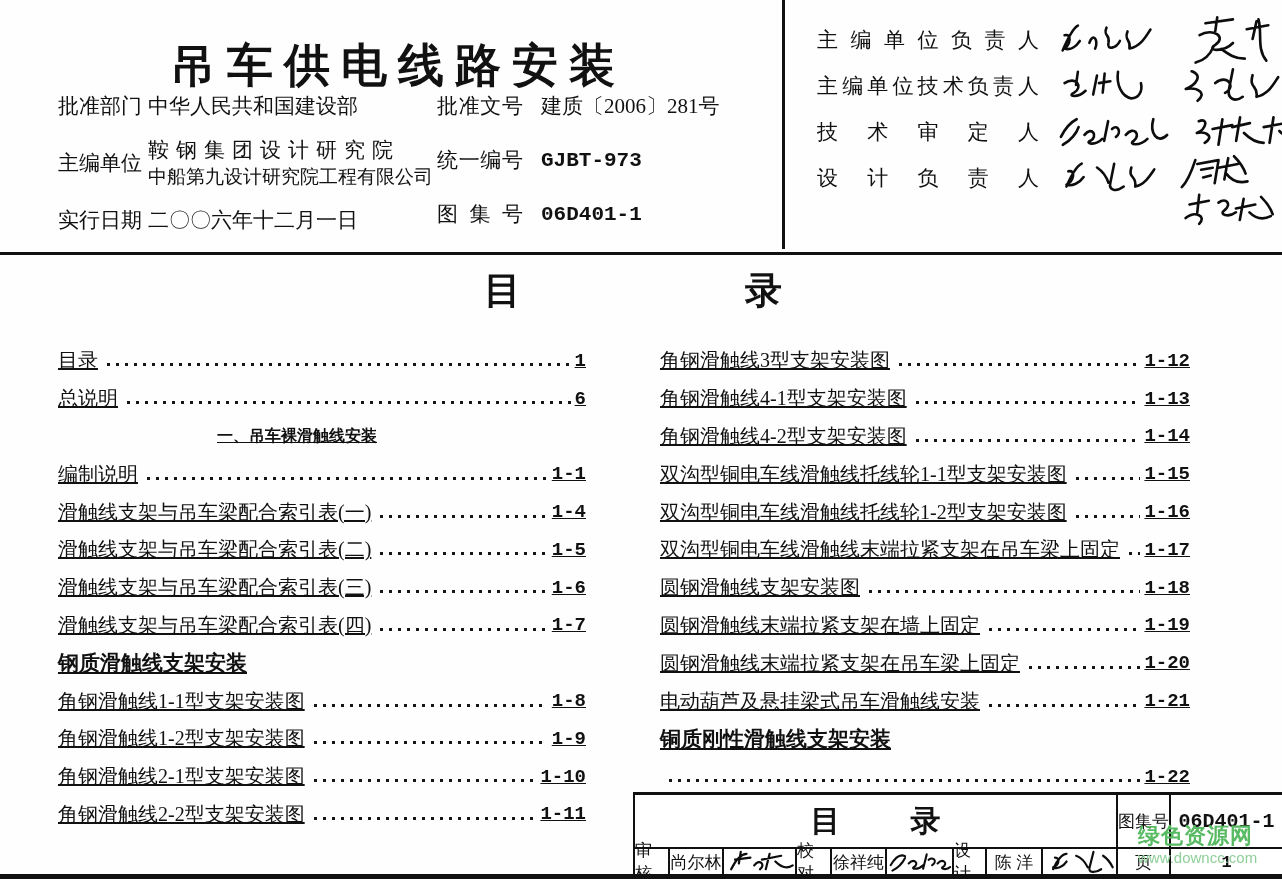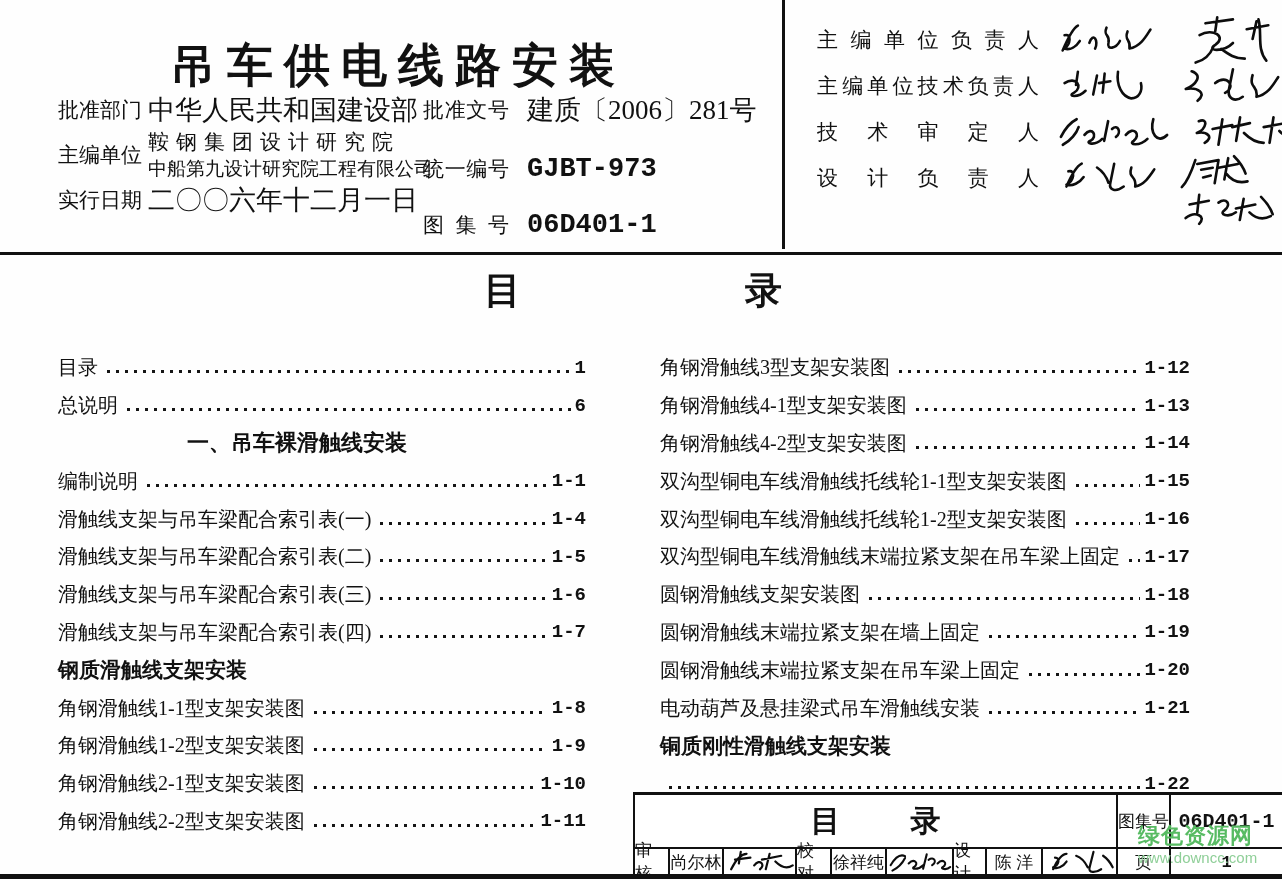--- a/index.html
+++ b/index.html
@@ -7,59 +7,59 @@
   body { font-family:"Liberation Sans","DejaVu Sans",sans-serif; color:#111; }
   .page { position:relative; width:1282px; height:879px; background:#fefefe; overflow:hidden; }
 
   
   .main-title { position:absolute; left:170px; top:4px; font-size:46px; font-weight:700;
                 letter-spacing:11px; white-space:nowrap;margin-top:31px; }
 
   .info-left { position:absolute; left:58px; top:92px; width:360px; }
   .info-row { display:flex; align-items:center; }
   .info-label { width:90px; font-size:21px; flex:0 0 auto; }
-  .info-value { font-size:27px; font-family:"Liberation Serif","DejaVu Serif",serif; white-space:nowrap; }
-  .row-gap { }
+  .info-value { font-size:21px; font-family:"Liberation Serif","DejaVu Serif",serif; white-space:nowrap; }
+  .row-gap { margin-top:16px; }
   .two-line .line1 { font-size:21px; letter-spacing:7px; white-space:nowrap;
                      font-family:"Liberation Serif","DejaVu Serif",serif; }
   .two-line .line2 { font-size:19px; white-space:nowrap;
                      font-family:"Liberation Serif","DejaVu Serif",serif; }
 
-  .info-mid { position:absolute; left:423px; top:92px; width:330px; }
+  .info-mid { position:absolute; left:437px; top:92px; width:330px; }
   .info-mid .info-label { width:86px; text-align:justify; text-align-last:justify; }
   .info-mid .info-value { margin-left:18px; }
   .mono { font-family:"Liberation Mono","DejaVu Sans Mono",monospace; font-weight:700; }
   .info-mid .row-gap { margin-top:26px; }
 
   .header-divider { position:absolute; left:782px; top:0; width:3px; height:249px; background:#111; }
   .header-sep { position:absolute; left:0; top:252px; width:1282px; height:3px; background:#111; }
 
   .sig-panel { position:absolute; left:785px; top:0; width:574px; height:249px;
                border-bottom:0 solid #111; padding-top:17px; }
   .sig-row { display:flex; align-items:center; height:46px; padding-left:32px; }
   .sig-label { width:222px; font-size:21px; text-align:justify; text-align-last:justify; flex:0 0 auto; }
   .sig-mark { margin-left:16px; flex:0 0 auto; }
   .sig-mark svg { display:block; }
   .sig-stroke { stroke:#0d0d0d; fill:none; stroke-width:2.7; stroke-linecap:round; stroke-linejoin:round; }
 
   
   .toc-heading-char { position:absolute; top:266px; font-size:37px; font-weight:700; }
   #toc-mu { left:484px; } #toc-lu { left:745px; }
 
-  .toc-col { position:absolute; top:349px; }
+  .toc-col { position:absolute; top:342px;text-decoration:underline; }
   #toc-left { left:58px; width:528px; }
   #toc-right { left:660px; width:530px; }
   .toc-row { height:37.8px; display:flex; align-items:center; font-size:20px; white-space:nowrap; }
   .toc-row .t { font-family:"Liberation Serif","DejaVu Serif",serif; flex:0 0 auto; }
   .toc-row .dots { flex:1 1 auto; height:9px; min-width:10px; margin:8px 4px 0 6px; align-self:center;
        background-image:radial-gradient(circle,#151515 1.5px,transparent 1.9px);
        background-size:9px 9px; background-repeat:repeat-x; background-position:0 center; }
   .toc-row .pg { flex:0 0 auto; font-size:19px;
        font-family:"Liberation Mono","DejaVu Sans Mono",monospace; font-weight:700; }
-  .toc-row.section { justify-content:center; font-size:22px; font-weight:700; transform:translateX(-25px); }
+  .toc-row.section { justify-content:center; font-size:16px; font-weight:700; transform:translateX(-25px); }
   .toc-row.subsection { font-size:21px; font-weight:700;text-align:right; }
 
   
   .title-block { position:absolute; left:633px; top:792px; width:649px; height:84px;
        border-top:3px solid #111; border-left:2px solid #111; background:#fff;
        display:grid; grid-template-rows:54px 28px;
        grid-template-columns:35px 54px 73px 35px 55px 67px 33px 56px 75px 53px 1fr; }
   .tb-cell { border-right:2px solid #111; border-bottom:2px solid #111;
        display:flex; align-items:center; justify-content:center; overflow:visible; }
   .tb-cell.last { border-right:0; }

